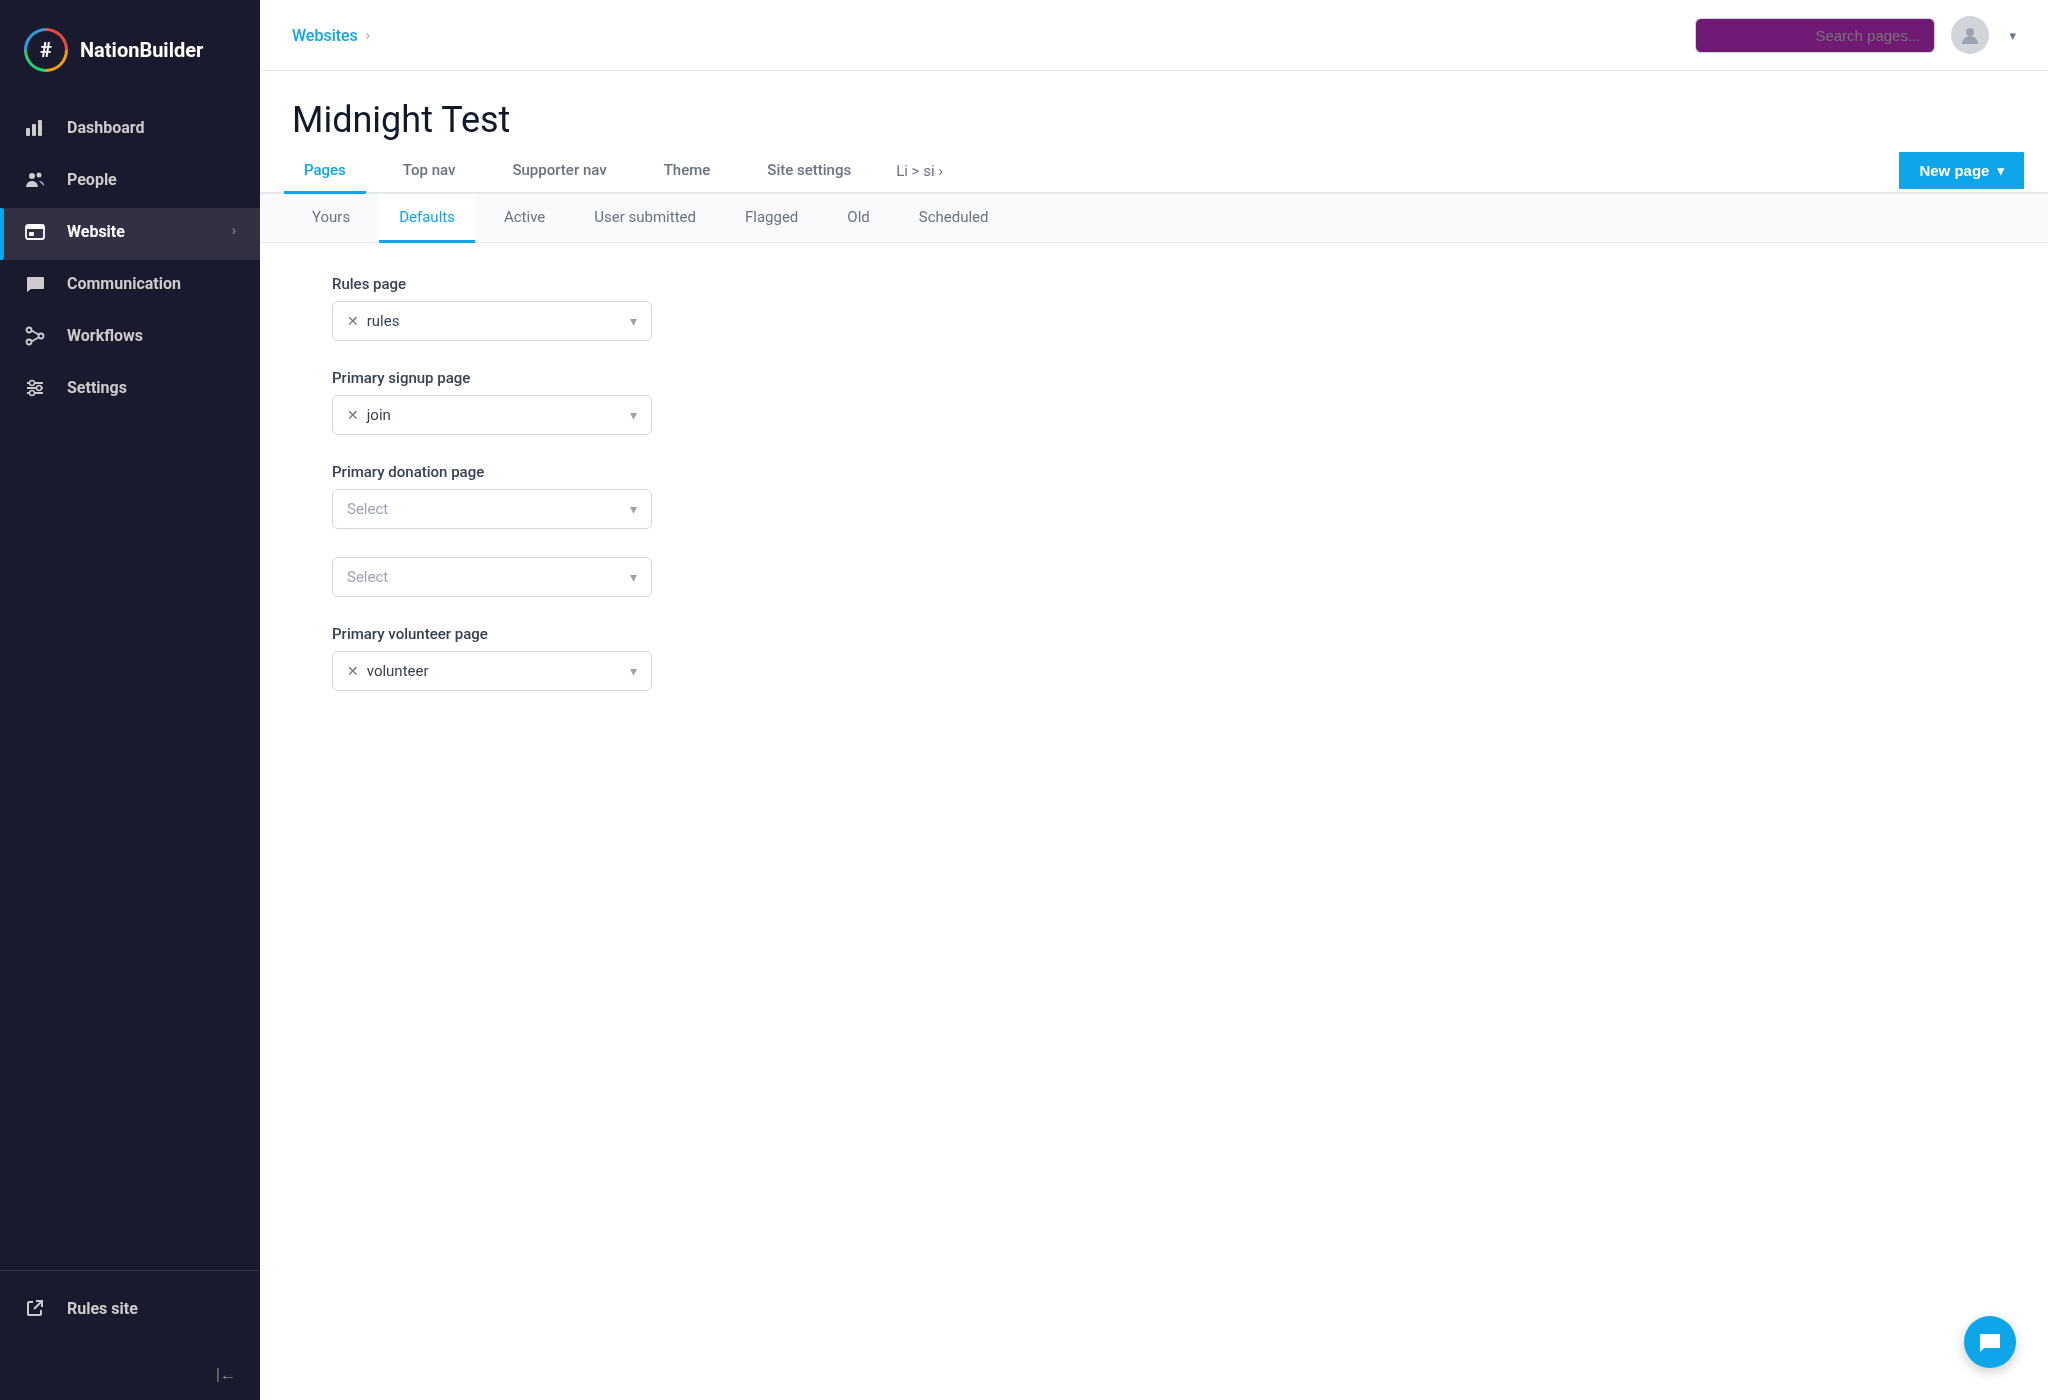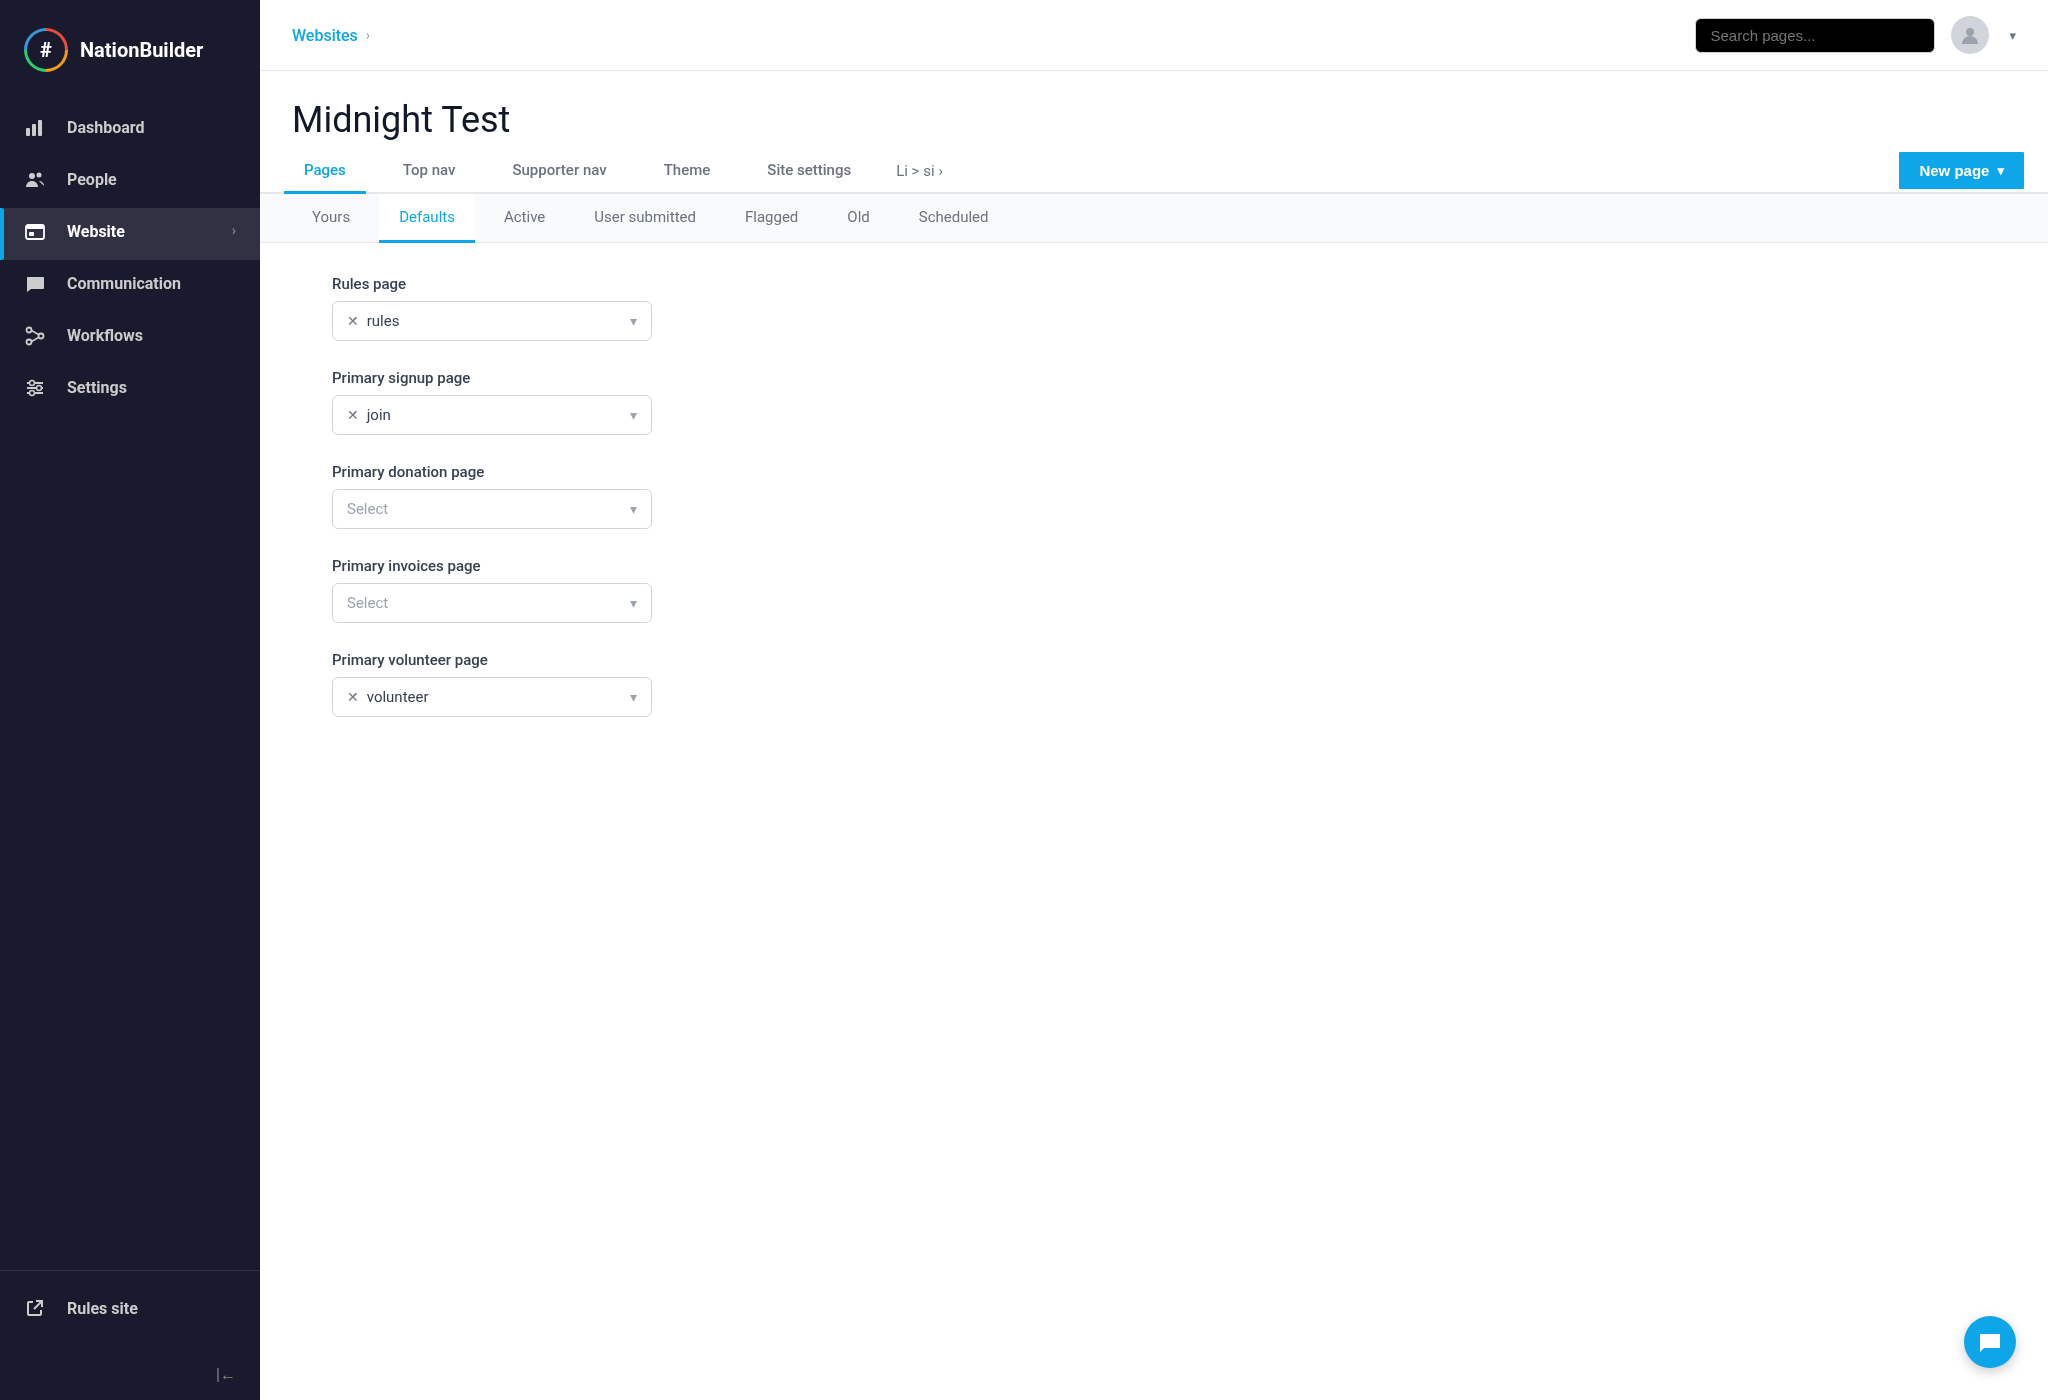--- a/index.html
+++ b/index.html
@@ -93,21 +93,22 @@
     .breadcrumb { display: flex; align-items: center; gap: 8px; flex: 1; }
     .breadcrumb-link { color: #0ea5e9; font-size: 16px; font-weight: 500; cursor: pointer; }
     .breadcrumb-sep { color: #9ca3af; font-size: 14px; }
     .search-box {
       border: 1px solid #d1d5db;
       border-radius: 6px;
       padding: 8px 14px;
       font-size: 15px;
       color: #9ca3af;
       width: 240px;
-      background: #000000;
+      background: #701a75;
+      text-align: right;
     }
     .user-avatar {
       width: 38px; height: 38px;
       border-radius: 50%;
       background: #d1d5db;
       display: flex; align-items: center; justify-content: center;
       color: #9ca3af; font-size: 20px;
       cursor: pointer;
     }
     .user-chevron { color: #6b7280; font-size: 13px; cursor: pointer; margin-left: 4px; }
@@ -399,21 +400,20 @@
 
     <div class="form-group">
       <label class="form-label">Primary donation page</label>
       <div class="select-field">
         <span class="field-value select-placeholder">Select</span>
         <span class="chevron">▾</span>
       </div>
     </div>
 
     <div class="form-group">
-      <label class="form-label">Primary invoices page</label>
       <div class="select-field">
         <span class="field-value select-placeholder">Select</span>
         <span class="chevron">▾</span>
       </div>
     </div>
 
     <div class="form-group">
       <label class="form-label">Primary volunteer page</label>
       <div class="select-field">
         <span class="clear-btn">✕</span>

